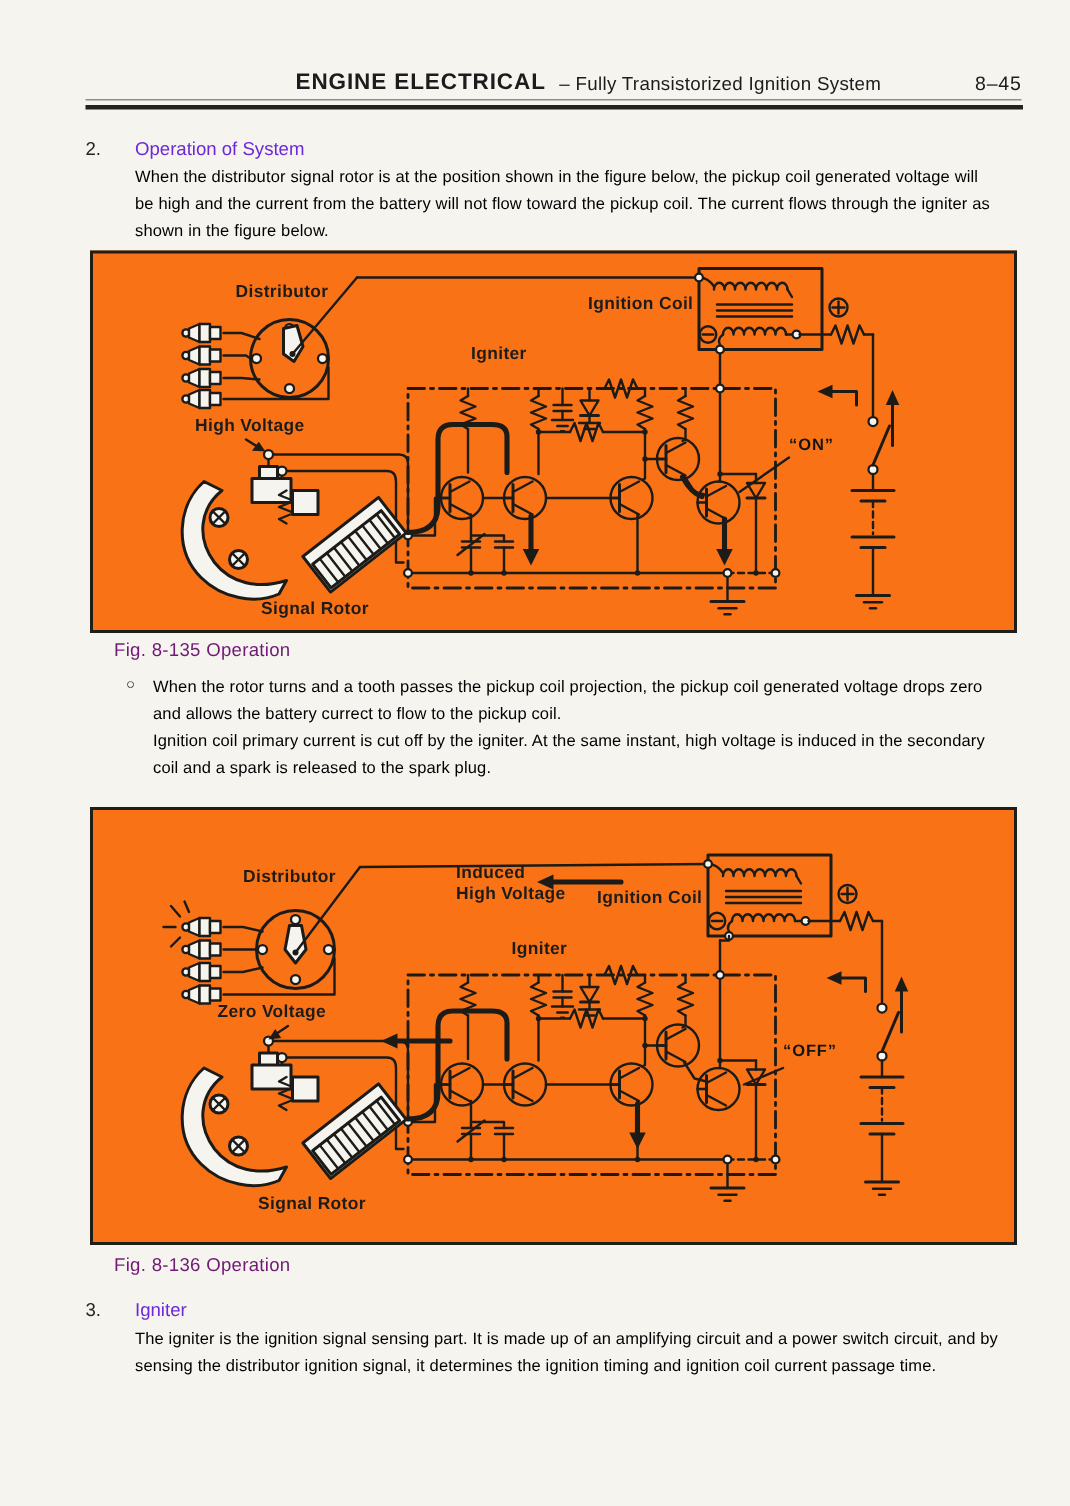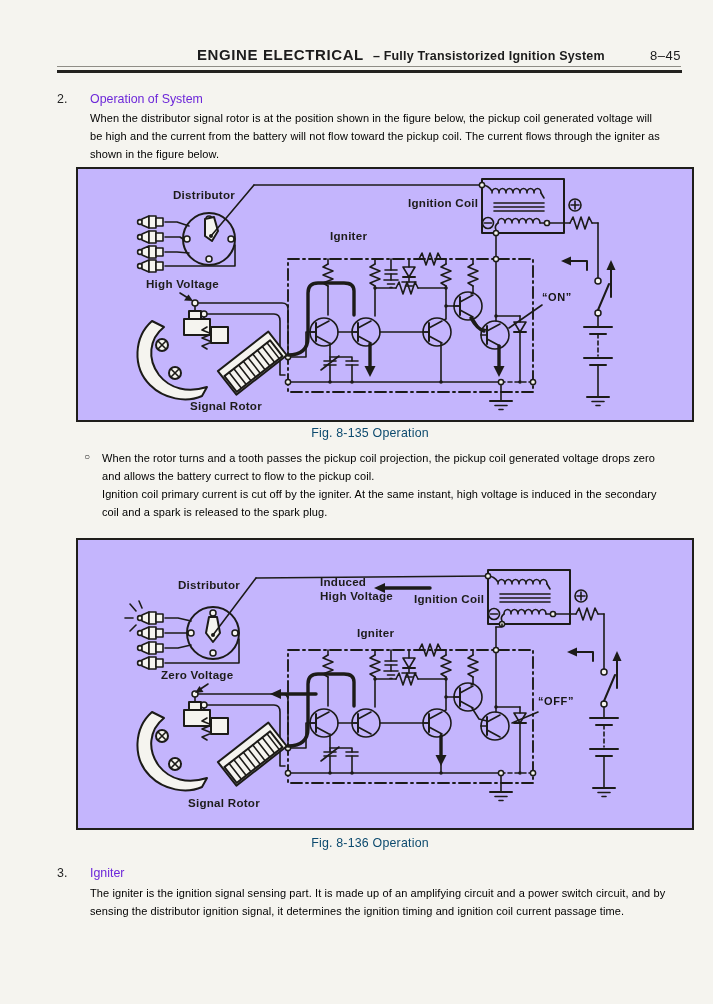--- a/index.html
+++ b/index.html
@@ -3,32 +3,32 @@
 <meta charset="utf-8">
 <style>
   html,body{margin:0;padding:0}
   body{
     width:713px;height:1004px;position:relative;overflow:hidden;
     background:#f5f4ef;color:#1c1c1c;
     font-family:"Liberation Sans", sans-serif;
   }
   .abs{position:absolute}
   .hdr-title{font-size:15px;font-weight:bold;letter-spacing:.6px}
-  .hdr-sub{font-size:12.5px;font-weight:bold;letter-spacing:.2px}
+  .hdr-sub{font-size:12.5px;font-weight:normal;letter-spacing:.2px}
   .hdr-num{font-size:13px;font-weight:normal;letter-spacing:.5px}
   .rule1{position:absolute;left:57px;width:624px;height:1px;background:#8f8d86}
   .rule2{position:absolute;left:57px;width:625px;height:3px;background:#23221f}
   .secnum{font-size:12.4px;color:#242424}
   .sectitle{font-size:12.4px;color:#6d28d9}
   .bodytext{font-size:11px;line-height:18.2px;color:#000000;letter-spacing:.1px}
-  .fig{position:absolute;left:76px;border:2px solid #1f1e1b;background:#c4b5fd}
+  .fig{position:absolute;left:60px;border:2px solid #1f1e1b;background:#f97316}
   .fig svg{position:absolute;left:0;top:0}
   .lbl{position:absolute;font-size:11.6px;font-weight:bold;letter-spacing:.25px;white-space:nowrap;color:#1d1c1a}
   .state{position:absolute;font-size:11px;font-weight:bold;letter-spacing:.6px;white-space:nowrap;color:#161512}
-  .caption{position:absolute;left:61px;width:618px;text-align:center;font-size:12.4px;color:#0c4a6e;letter-spacing:.2px}
+  .caption{position:absolute;left:76px;width:618px;font-size:12.4px;color:#701a75;letter-spacing:.2px}
   .bullet-marker{font-size:10px;color:#242424}
   
   svg *{stroke:#1c1b18;stroke-width:1.6;fill:none;stroke-linecap:round;stroke-linejoin:round}
   svg .b2{stroke-width:2}
   svg .f{fill:#f5f4ef}
   svg .thick{stroke-width:3.4}
   svg .ah{fill:#1c1b18;stroke:none}
   svg .dot{fill:#1c1b18;stroke:none}
   svg .term{fill:#f5f4ef;stroke-width:1.5}
   svg .dashdot{stroke-dasharray:11 4 2 4;stroke-width:1.9}

